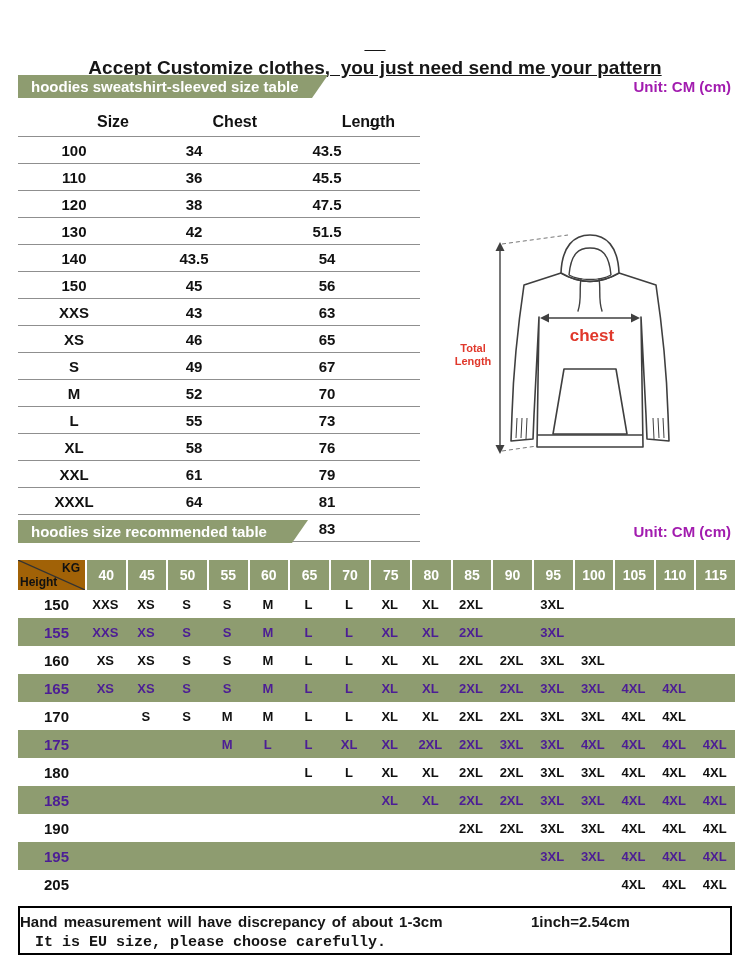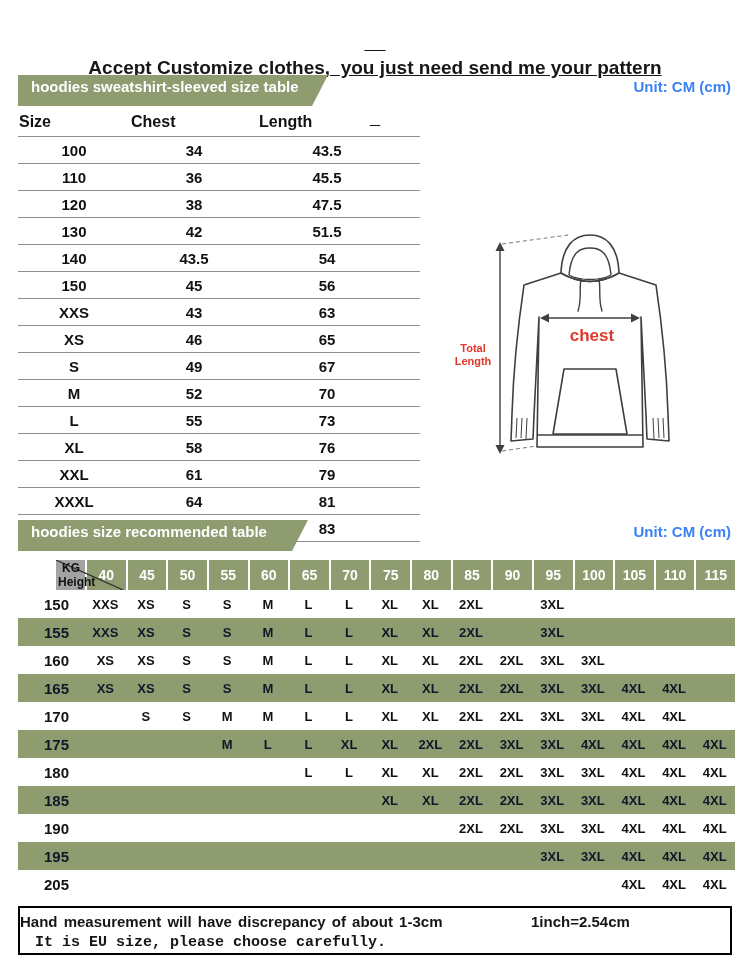--- a/index.html
+++ b/index.html
@@ -2,47 +2,47 @@
 <html style="--olive: #8e9c70; --red: #e0382b; --line: #8f8f8f;"><head>
 <meta charset="utf-8">
 <style>
   html,body{margin:0;padding:0;background:#fff;}
   .canvas{position:relative;width:750px;height:960px;background:#fff;
           font-family:"Liberation Sans",sans-serif;color:#111;overflow:hidden;}
 
   .title{position:absolute;top:5px;left:0;width:100%;text-align:center;
          font-weight:bold;font-size:19px;line-height:25px;white-space:pre;color:#161616;text-decoration:underline;}
 
-  .ribbon{position:absolute;height:31px;background:var(--olive,#8e9c70);color:#fff;
+  .ribbon{position:absolute;height:23px;background:var(--olive,#8e9c70);color:#fff;
           font-weight:bold;font-size:15px;line-height:23px;padding-left:13px;box-sizing:border-box;
           clip-path:polygon(0 0,100% 0,calc(100% - 16px) 100%,0 100%);}
   #ribbon1{left:18px;top:75px;width:310px;}
   #ribbon2{left:18px;top:520px;width:290px;}
-  .unit{position:absolute;right:19px;height:23px;line-height:23px;font-weight:bold;font-size:15px;color:#3b82f6;}
+  .unit{position:absolute;right:19px;height:23px;line-height:23px;font-weight:bold;font-size:15px;color:#a21caf;}
   #unit1{top:75px;}
   #unit2{top:520px;}
 
   table.size{position:absolute;left:18px;top:108px;width:402px;border-collapse:collapse;table-layout:fixed;}
-  table.size th{height:26px;font-size:16px;font-weight:bold;text-align:left;border-bottom:1px solid var(--line,#8f8f8f);}
+  table.size th{height:26px;font-size:16px;font-weight:bold;text-align:right;border-bottom:1px solid var(--line,#8f8f8f);}
   table.size td{height:24px;text-align:center;font-size:15px;font-weight:bold;border-bottom:1px solid var(--line,#8f8f8f);}
   table.size th:nth-child(3),table.size td:nth-child(3){padding-right:25px;}
 
   .hoodie{position:absolute;left:440px;top:222px;width:300px;height:245px;}
   .hoodie svg text{font-family:"Liberation Sans",sans-serif;}
 
   .matrix{position:absolute;left:18px;top:560px;width:717px;}
   .m-header{display:grid;grid-template-columns:67px repeat(16,1fr);height:30px;}
-  .corner{position:relative;background:#a3a3a3;margin-left:38px;}
+  .corner{position:relative;background:#a16207;}
   .corner svg{position:absolute;left:0;top:0;}
   .corner .kg{position:absolute;top:1px;right:5px;font-size:12px;font-weight:bold;}
   .corner .hlabel{position:absolute;bottom:1px;left:2px;font-size:12px;font-weight:bold;}
   .wcell{margin-left:2px;background:var(--olive,#8e9c70);color:#fff;font-weight:bold;font-size:14px;
          display:flex;align-items:center;justify-content:center;text-align:right;}
   .m-row{display:grid;grid-template-columns:67px repeat(16,1fr);height:28px;align-items:center;}
-  .m-row.green{background:var(--olive,#8e9c70);color:#0f172a;}
+  .m-row.green{background:var(--olive,#8e9c70);color:#4c1d95;}
   .hcell{font-size:15px;font-weight:bold;text-align:center;padding-left:10px;box-sizing:border-box;}
   .cell{font-size:13px;font-weight:bold;text-align:center;}
 
   .footer{position:absolute;left:18px;top:906px;width:710px;height:45px;border:2px solid #000;
           font-weight:bold;font-size:15px;color:#161616;}
   .fline1{position:relative;margin:4px 0 0 0;line-height:19px;word-spacing:2px;}
   .f1b{position:absolute;left:511px;top:0;word-spacing:0;}
   .fline2{margin:2px 0 0 15px;line-height:19px;font-family:Liberation Mono, monospace;}
 </style>
 </head>

